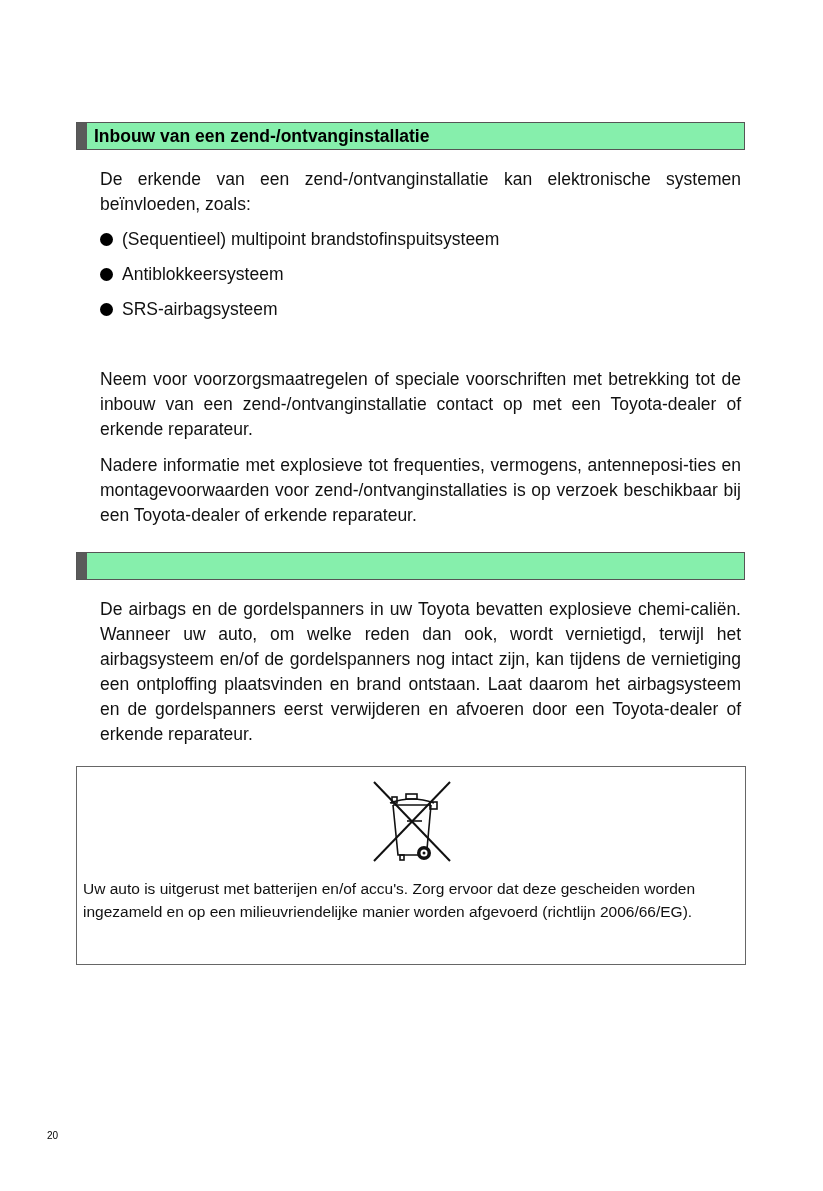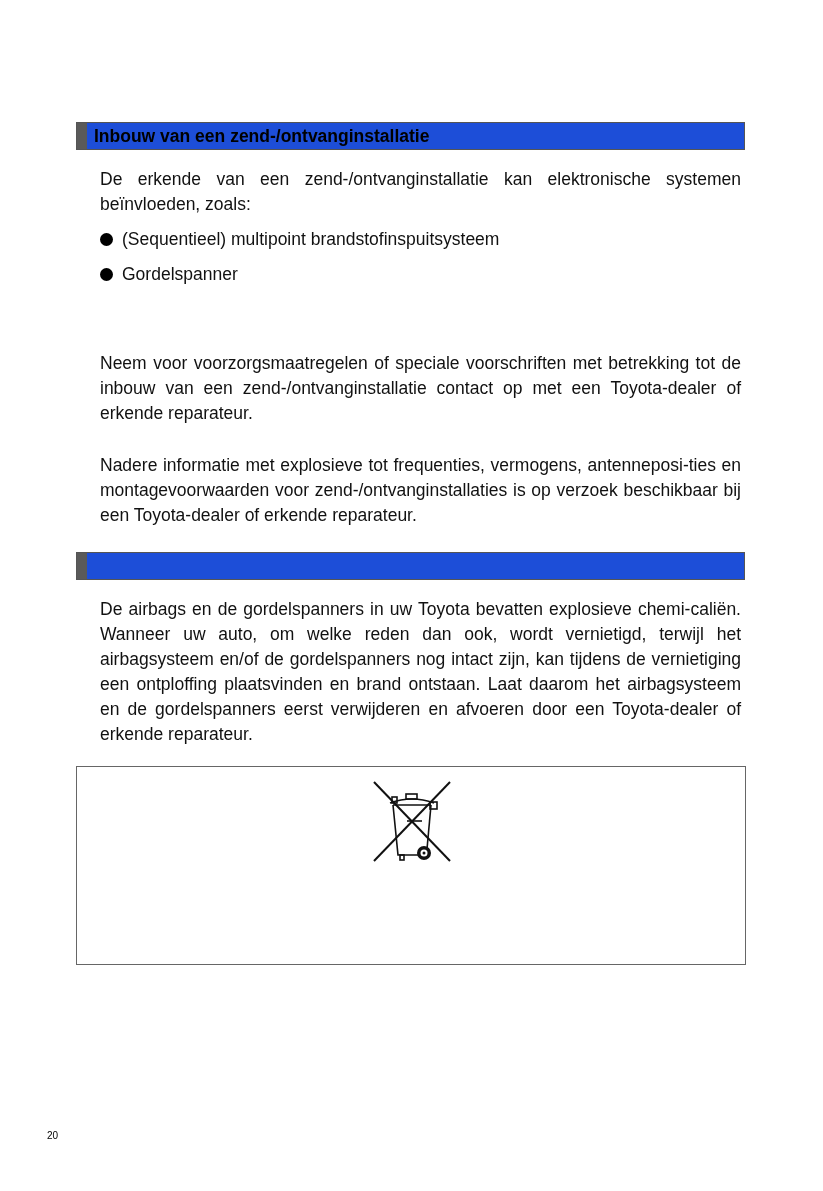--- a/index.html
+++ b/index.html
@@ -2,21 +2,21 @@
 <html><head>
 <meta charset="utf-8">
 <style>
   html, body { margin: 0; padding: 0; background: #ffffff; }
   body {
     width: 823px; height: 1191px; position: relative; overflow: hidden;
     font-family: "Liberation Sans", sans-serif; color: #111;
   }
   .section-header {
     position: absolute; left: 76px; width: 669px; height: 28px;
-    border: 1px solid #555; box-sizing: border-box; background: #1d4ed8;
+    border: 1px solid #555; box-sizing: border-box; background: #86efac;
   }
   .section-header .bar {
     position: absolute; left: 0; top: 0; bottom: 0; width: 10px; background: #5a5a5a;
   }
   .section-header .title {
     position: absolute; left: 17px; top: 3px;
     font-size: 17.5px; font-weight: bold; line-height: 21px; color: #000;
   }
   .para {
     position: absolute; left: 100px; width: 641px;
@@ -54,25 +54,29 @@
 
 <p class="para" style="top:167px;">De erkende van een zend-/ontvanginstallatie kan elektronische systemen beïnvloeden, zoals:</p>
 
 <ul class="bullets" style="top:227px;">
   <li>
       <span class="dot"></span>
       <span>(Sequentieel) multipoint brandstofinspuitsysteem</span>
     </li>
   <li>
       <span class="dot"></span>
-      <span>Gordelspanner</span>
+      <span>Antiblokkeersysteem</span>
+    </li>
+  <li>
+      <span class="dot"></span>
+      <span>SRS-airbagsysteem</span>
     </li>
 </ul>
 
-<p class="para" style="top:351px;">Neem voor voorzorgsmaatregelen of speciale voorschriften met betrekking tot de inbouw van een zend-/ontvanginstallatie contact op met een Toyota-dealer of erkende reparateur.</p>
+<p class="para" style="top:367px;">Neem voor voorzorgsmaatregelen of speciale voorschriften met betrekking tot de inbouw van een zend-/ontvanginstallatie contact op met een Toyota-dealer of erkende reparateur.</p>
 <p class="para" style="top:453px;">Nadere informatie met explosieve tot frequenties, vermogens, antenneposi-ties en montagevoorwaarden voor zend-/ontvanginstallaties is op verzoek beschikbaar bij een Toyota-dealer of erkende reparateur.</p>
 
 <div class="section-header" style="top:552px;">
   <div class="bar"></div>
 </div>
 
 <p class="para" style="top:597px;">De airbags en de gordelspanners in uw Toyota bevatten explosieve chemi-caliën. Wanneer uw auto, om welke reden dan ook, wordt vernietigd, terwijl het airbagsysteem en/of de gordelspanners nog intact zijn, kan tijdens de vernietiging een ontploffing plaatsvinden en brand ontstaan. Laat daarom het airbagsysteem en de gordelspanners eerst verwijderen en afvoeren door een Toyota-dealer of erkende reparateur.</p>
 
 <div class="notice-box">
   <svg class="notice-icon" viewBox="0 0 84 84">
@@ -90,15 +94,16 @@
       <rect x="30" y="76" width="4" height="5"></rect>
     </g>
 
     <circle cx="54" cy="74" r="7" fill="#111"></circle>
     <circle cx="54" cy="74" r="3.5" fill="#fff"></circle>
     <circle cx="54" cy="74" r="1.5" fill="#111"></circle>
 
     <line x1="4" y1="3" x2="80" y2="82" stroke="#111" stroke-width="2"></line>
     <line x1="80" y1="3" x2="4" y2="82" stroke="#111" stroke-width="2"></line>
   </svg>
+  <p class="notice-text">Uw auto is uitgerust met batterijen en/of accu's. Zorg ervoor dat deze gescheiden worden ingezameld en op een milieuvriendelijke manier worden afgevoerd (richtlijn 2006/66/EG).</p>
 </div>
 
 <div class="page-number">20</div>
 
 </body></html>

